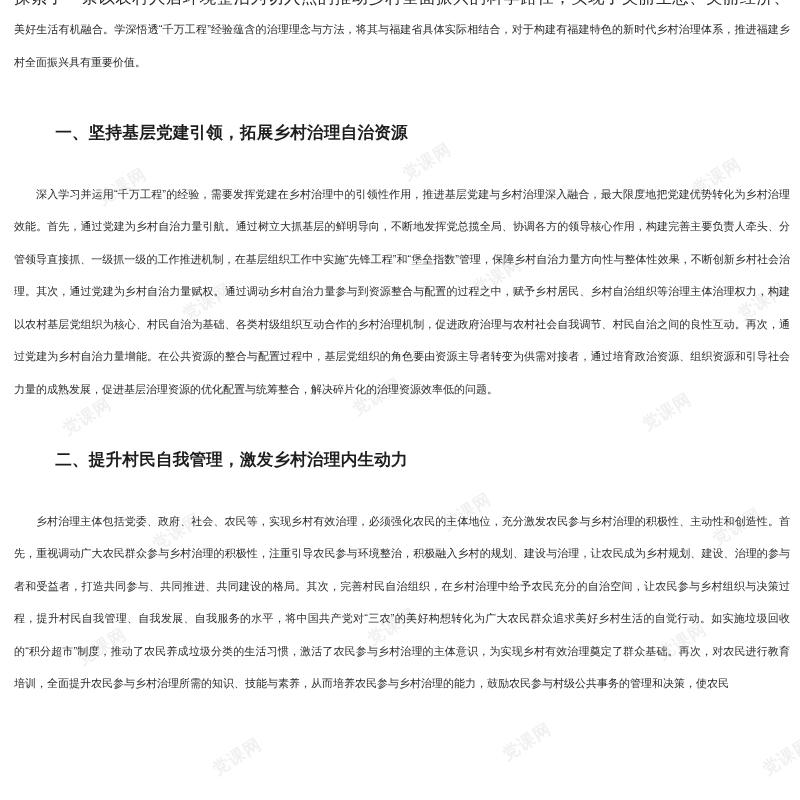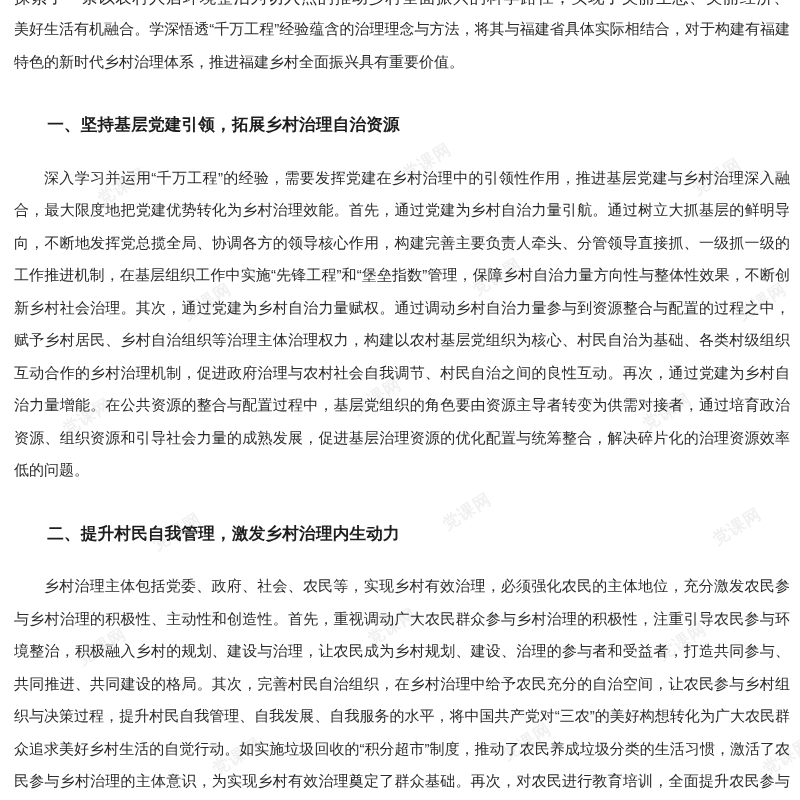--- a/index.html
+++ b/index.html
@@ -60,35 +60,35 @@
     top: -19px;
     font-size: 16.4px;
     line-height: 32.5px;
     text-align: justify;
     text-align-last: justify;
     white-space: nowrap;
   }
 
   p.body-text {
     margin: 0;
-    font-size: 15px;
+    font-size: 11px;
     line-height: 32.5px;
     text-align: justify;
     text-justify: inter-ideograph;
     text-indent: 2em;
     color: #2b2b2b;
     letter-spacing: 0px;
   }
 
   p.body-text.no-indent {
     text-indent: 0;
   }
 
   h2.section-heading {
-    margin: 0;
+    margin: 8px;
     font-size: 16.6px;
     line-height: 32.5px;
     font-weight: 700;
     text-indent: 2em;
     color: #1d1d1d;
     letter-spacing: 0.2px;
   }
 
   .gap-before-heading { height: 31px; }
   .gap-after-heading  { height: 20px; }

